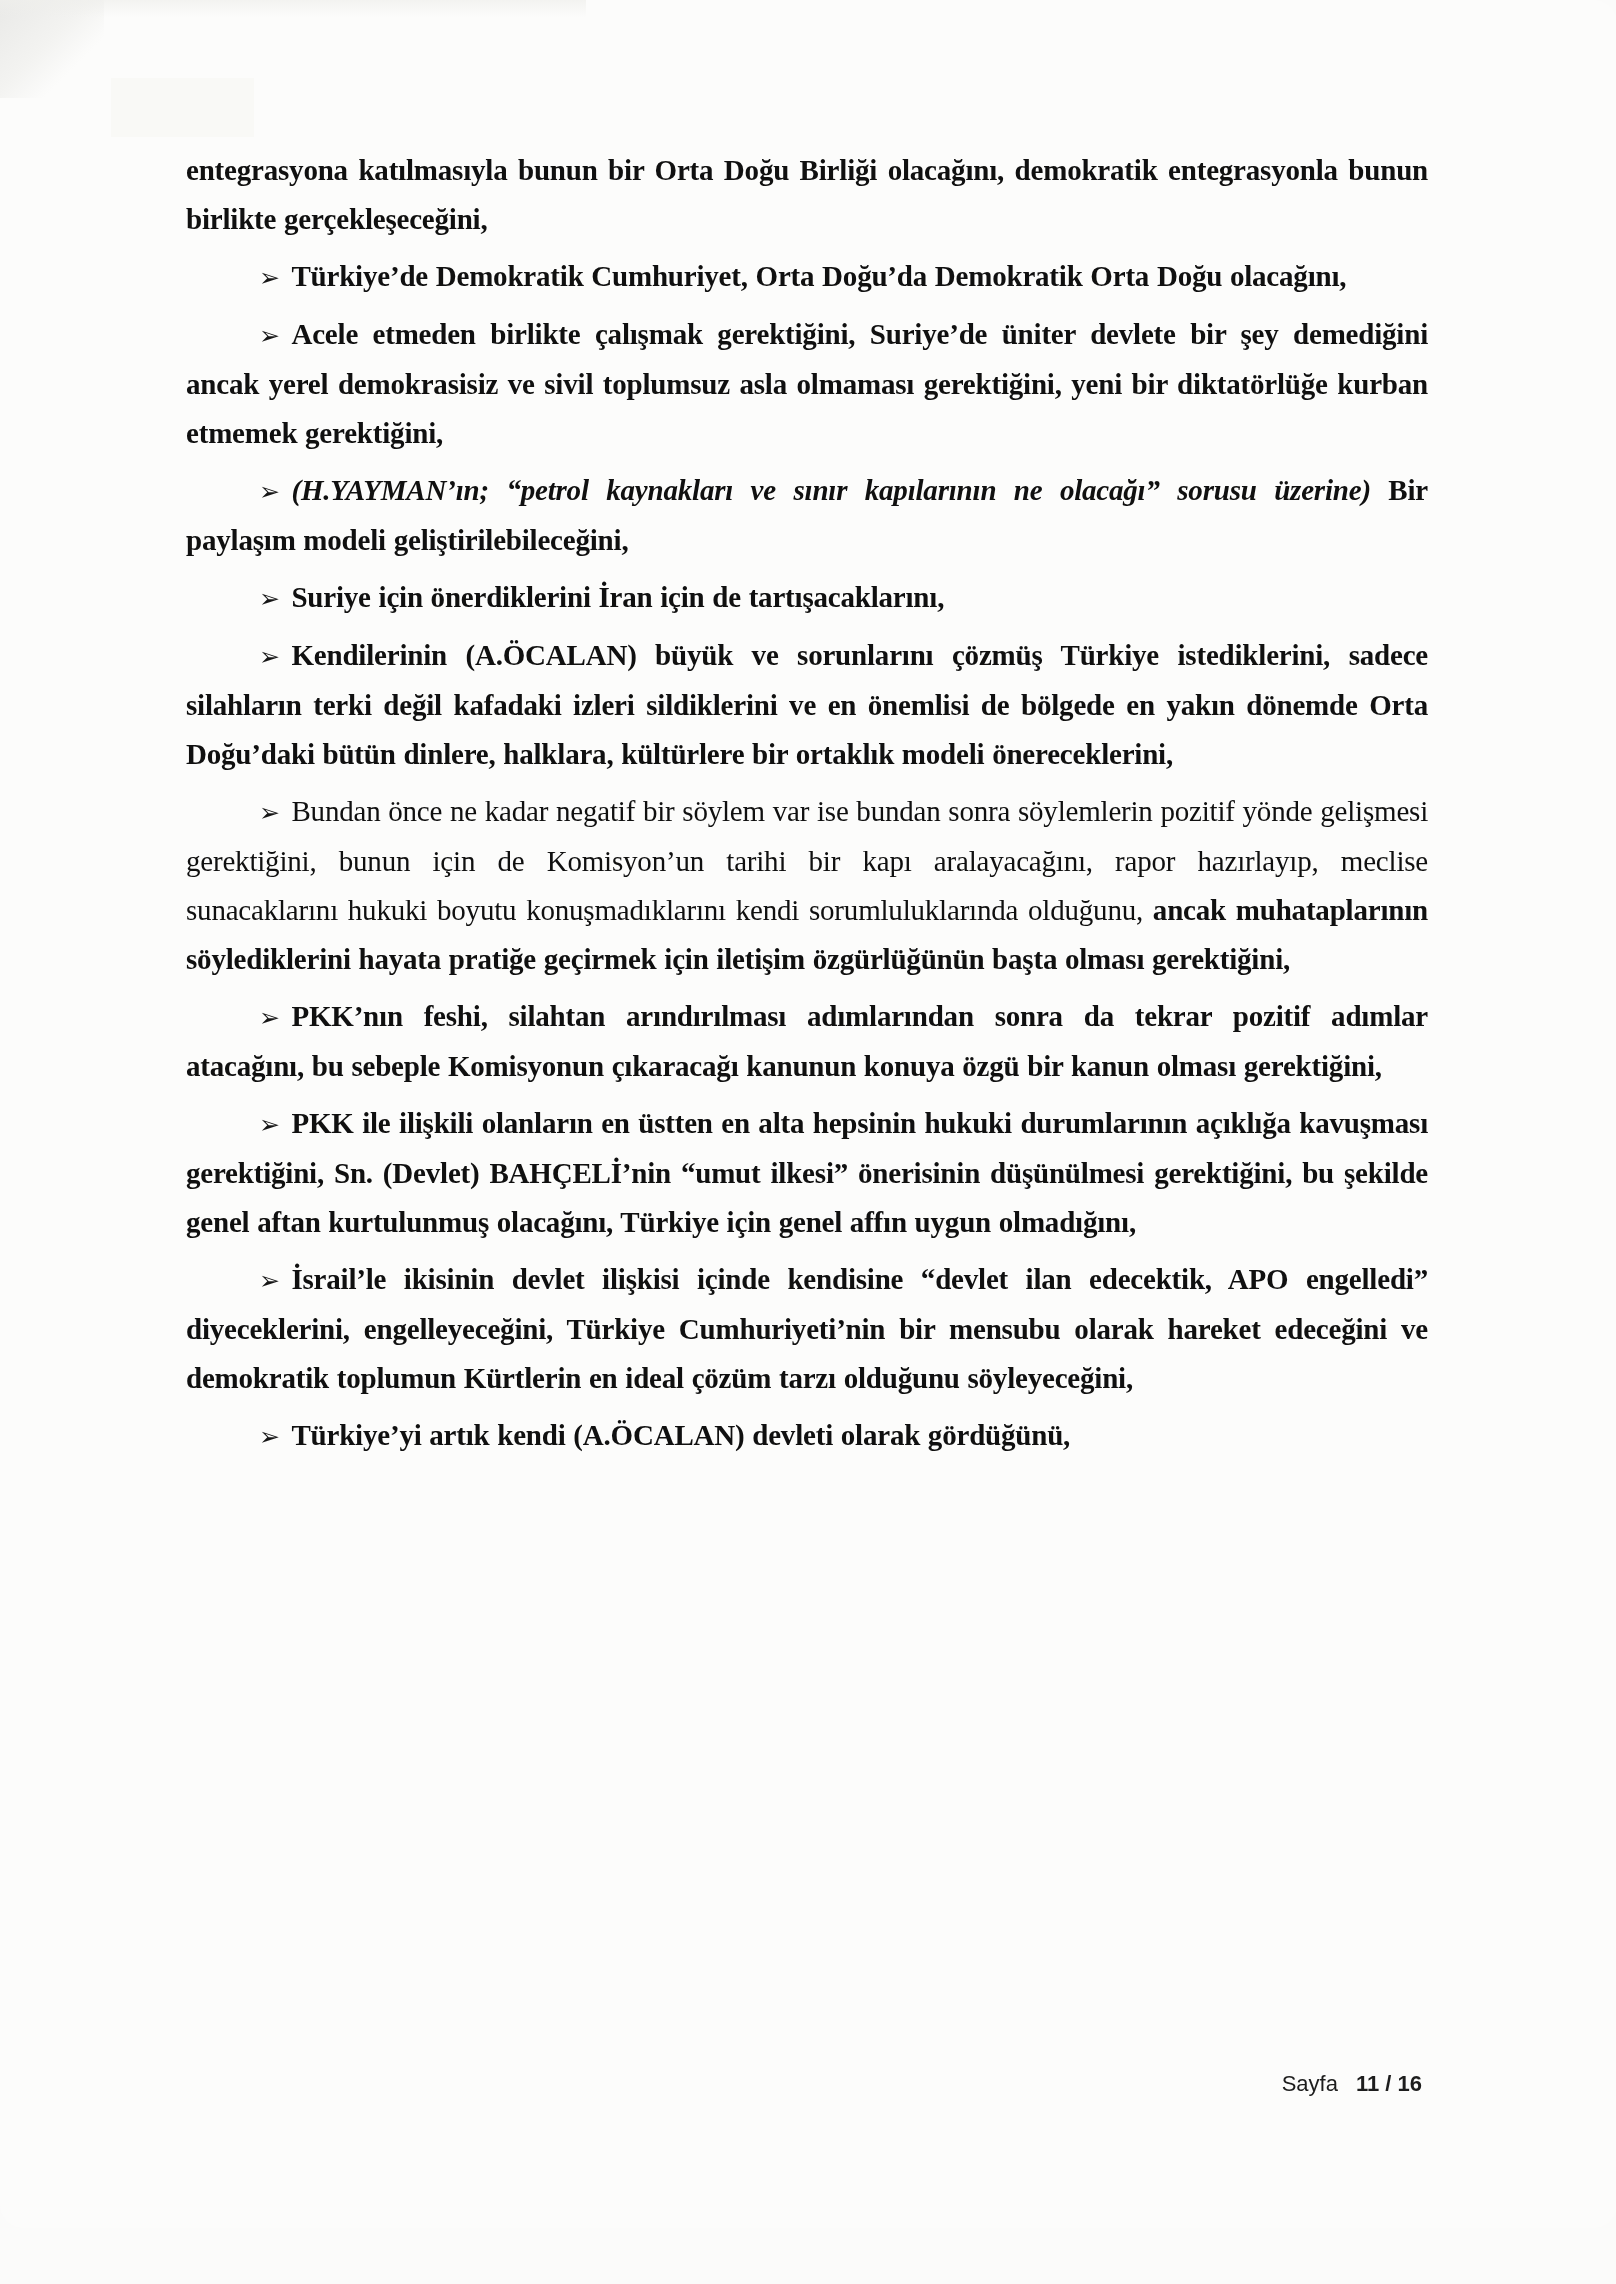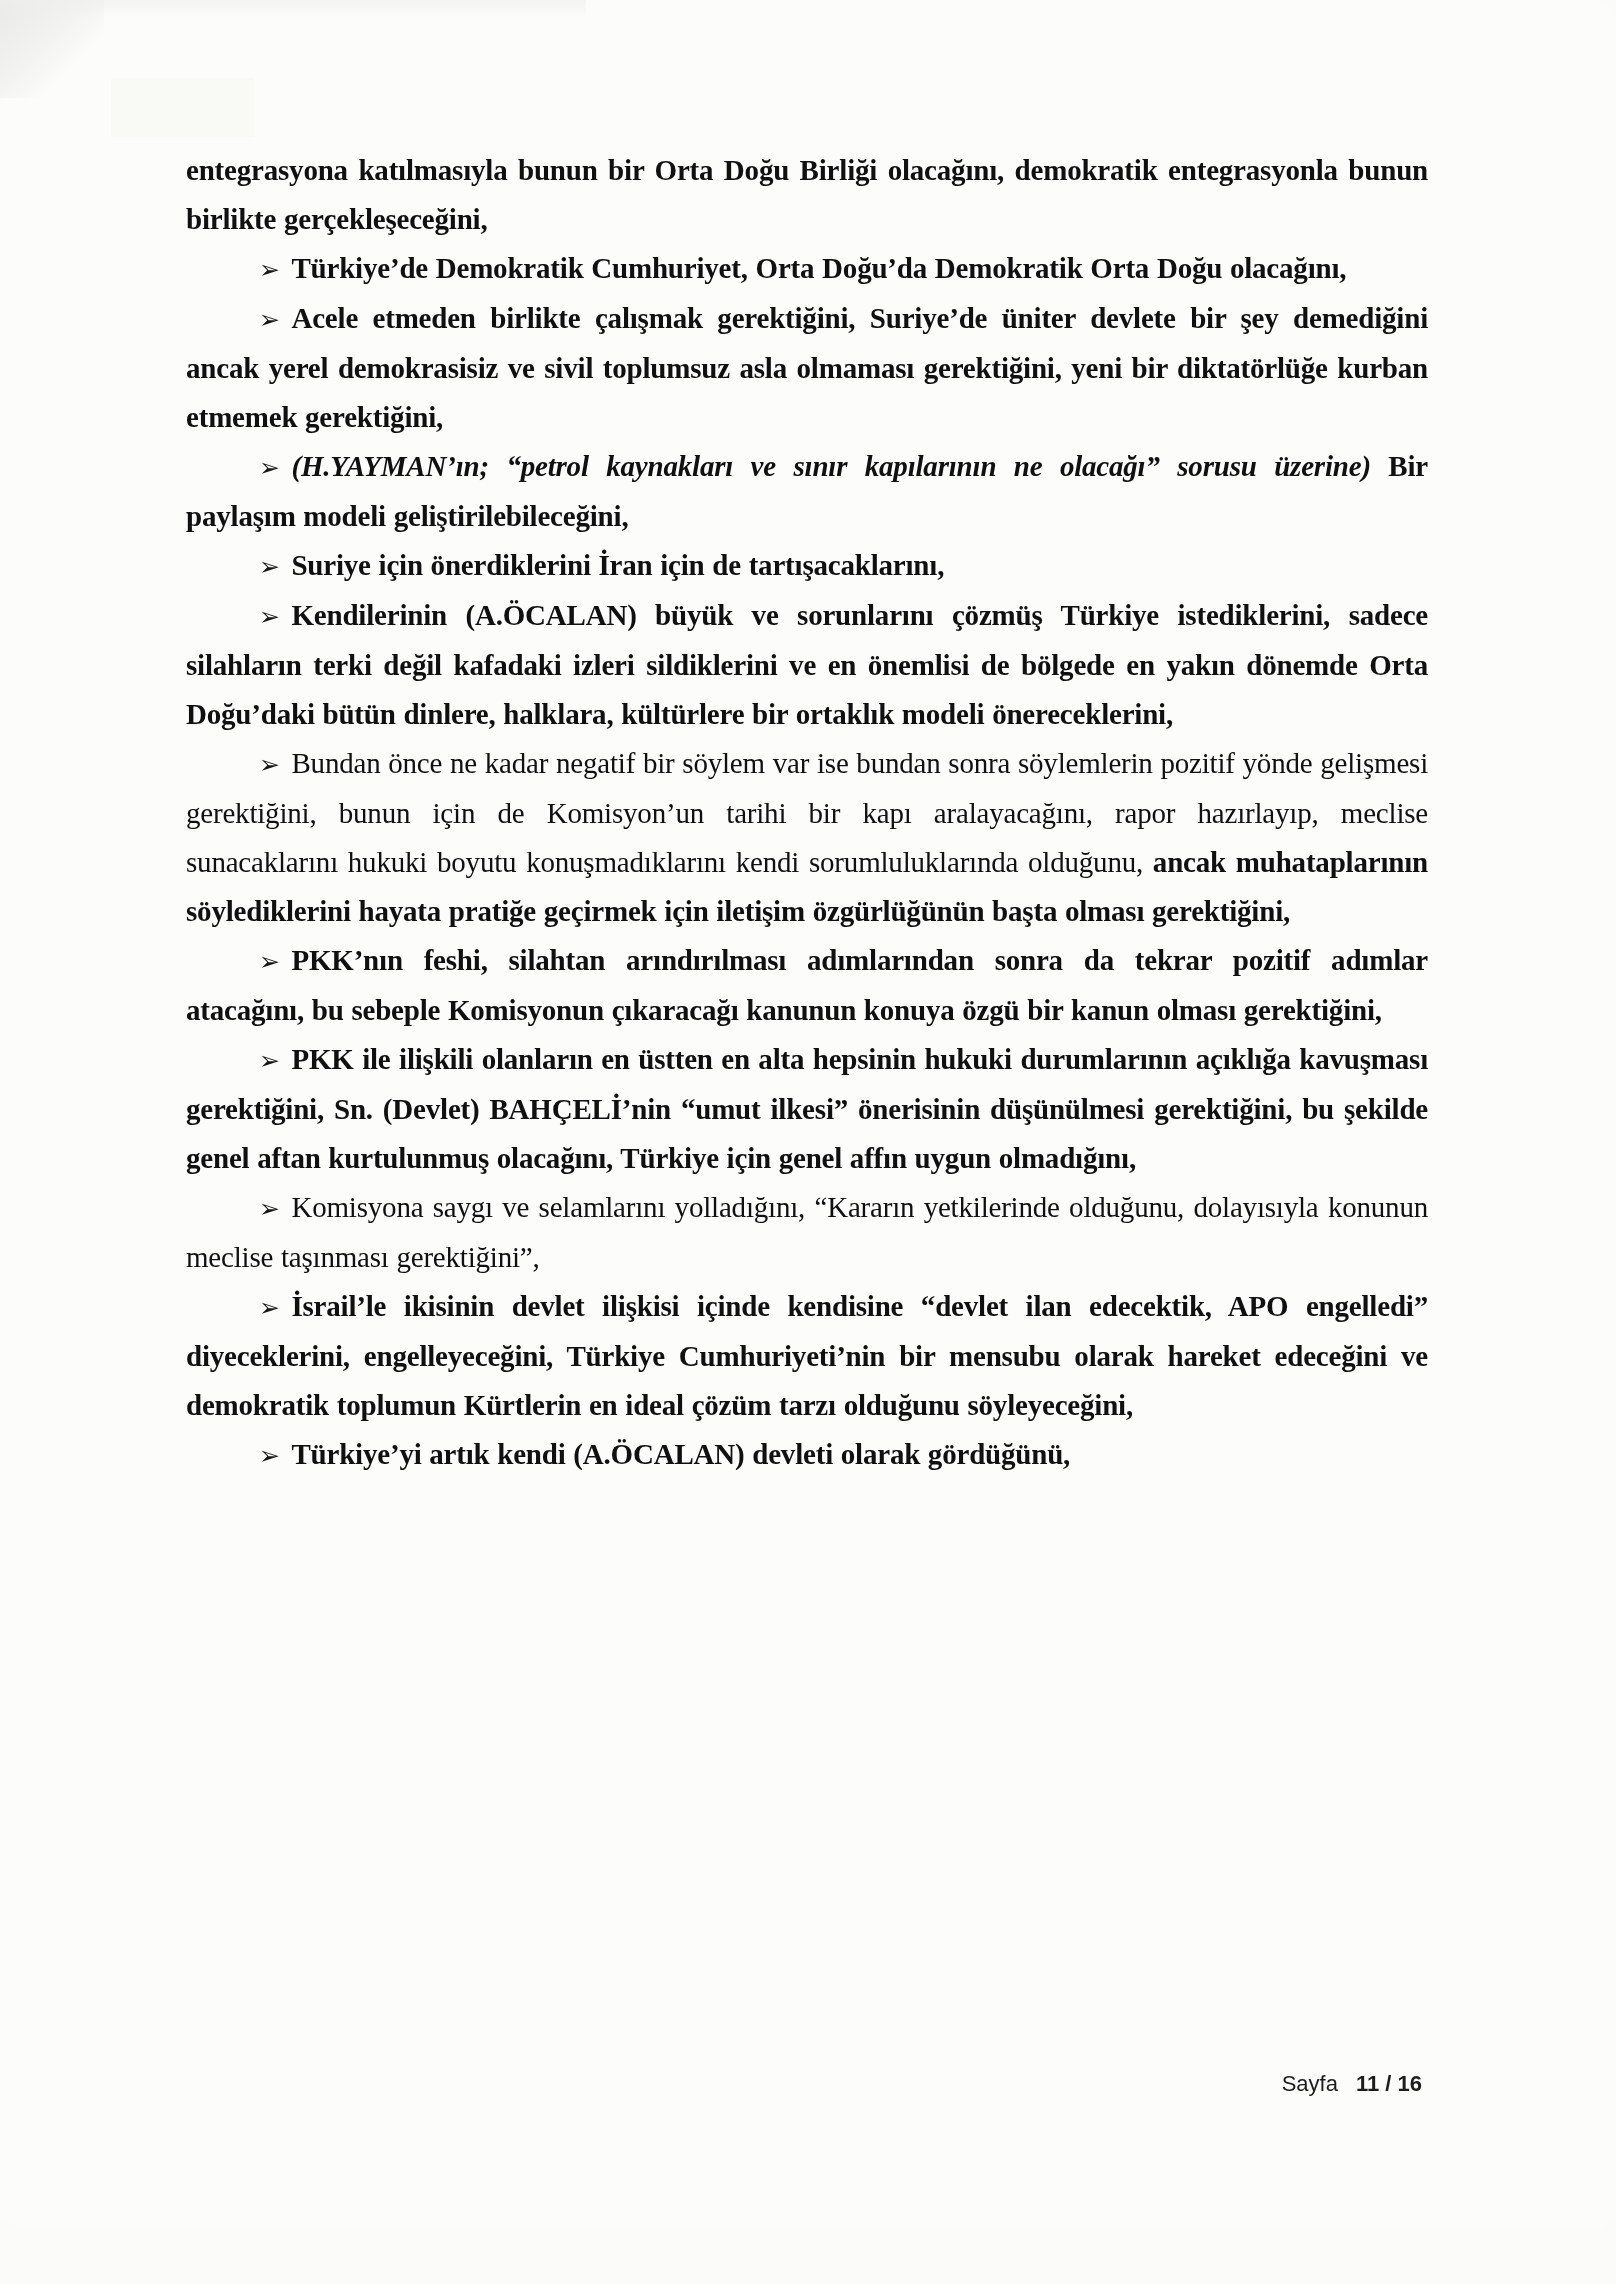--- a/index.html
+++ b/index.html
@@ -41,21 +41,21 @@
   }
   .para {
     margin: 0;
     text-align: justify;
     color: #101010;
     font-size: 29px;
     line-height: 49px;
     letter-spacing: -0.2px;
     word-spacing: 0.7px;
   }
-  .para.indent { text-indent: 73px; }
+  .para.indent { text-indent: 73px; margin-top: 8px; }
   .b { font-weight: bold; }
   .r { font-weight: normal; }
   .i { font-style: italic; }
   .bullet {
     font-family: "DejaVu Sans", sans-serif;
     font-size: 25px;
     font-weight: normal;
     font-style: normal;
     margin-right: 11.7px;
     color: #151515;
@@ -82,21 +82,20 @@
   <div class="content">
       <p class="para"><span class="b">entegrasyona katılmasıyla bunun bir Orta Doğu Birliği olacağını, demokratik entegrasyonla bunun birlikte gerçekleşeceğini,</span></p>
       <p class="para indent"><span class="bullet">➢</span><span class="b">Türkiye’de Demokratik Cumhuriyet, Orta Doğu’da Demokratik Orta Doğu olacağını,</span></p>
       <p class="para indent"><span class="bullet">➢</span><span class="b">Acele etmeden birlikte çalışmak gerektiğini, Suriye’de üniter devlete bir şey demediğini ancak yerel demokrasisiz ve sivil toplumsuz asla olmaması gerektiğini, yeni bir diktatörlüğe kurban etmemek gerektiğini,</span></p>
       <p class="para indent"><span class="bullet">➢</span><span class="b i">(H.YAYMAN’ın; “petrol kaynakları ve sınır kapılarının ne olacağı” sorusu üzerine) </span><span class="b">Bir paylaşım modeli geliştirilebileceğini,</span></p>
       <p class="para indent"><span class="bullet">➢</span><span class="b">Suriye için önerdiklerini İran için de tartışacaklarını,</span></p>
       <p class="para indent"><span class="bullet">➢</span><span class="b">Kendilerinin (A.ÖCALAN) büyük ve sorunlarını çözmüş Türkiye istediklerini, sadece silahların terki değil kafadaki izleri sildiklerini ve en önemlisi de bölgede en yakın dönemde Orta Doğu’daki bütün dinlere, halklara, kültürlere bir ortaklık modeli önereceklerini,</span></p>
       <p class="para indent"><span class="bullet">➢</span><span class="r">Bundan önce ne kadar negatif bir söylem var ise bundan sonra söylemlerin pozitif yönde gelişmesi gerektiğini, bunun için de Komisyon’un tarihi bir kapı aralayacağını, rapor hazırlayıp, meclise sunacaklarını hukuki boyutu konuşmadıklarını kendi sorumluluklarında olduğunu, </span><span class="b">ancak muhataplarının söylediklerini hayata pratiğe geçirmek için iletişim özgürlüğünün başta olması gerektiğini,</span></p>
       <p class="para indent"><span class="bullet">➢</span><span class="b">PKK’nın feshi, silahtan arındırılması adımlarından sonra da tekrar pozitif adımlar atacağını, bu sebeple Komisyonun çıkaracağı kanunun konuya özgü bir kanun olması gerektiğini,</span></p>
       <p class="para indent"><span class="bullet">➢</span><span class="b">PKK ile ilişkili olanların en üstten en alta hepsinin hukuki durumlarının açıklığa kavuşması gerektiğini, Sn. (Devlet) BAHÇELİ’nin “umut ilkesi” önerisinin düşünülmesi gerektiğini, bu şekilde genel aftan kurtulunmuş olacağını, Türkiye için genel affın uygun olmadığını,</span></p>
-      <p class="para indent"><span class="bullet">➢</span><span class="r">Komisyona saygı ve selamlarını yolladığını, “Kararın yetkilerinde olduğunu, dolayısıyla konunun meclise taşınması gerektiğini”,</span></p>
       <p class="para indent"><span class="bullet">➢</span><span class="b">İsrail’le ikisinin devlet ilişkisi içinde kendisine “devlet ilan edecektik, APO engelledi” diyeceklerini, engelleyeceğini, Türkiye Cumhuriyeti’nin bir mensubu olarak hareket edeceğini ve demokratik toplumun Kürtlerin en ideal çözüm tarzı olduğunu söyleyeceğini,</span></p>
       <p class="para indent"><span class="bullet">➢</span><span class="b">Türkiye’yi artık kendi (A.ÖCALAN) devleti olarak gördüğünü,</span></p>
     </div>
 
   <div class="footer">
     <span class="footer-label">Sayfa</span><span class="footer-value">11 / 16</span>
   </div>
 </div>
 
 

